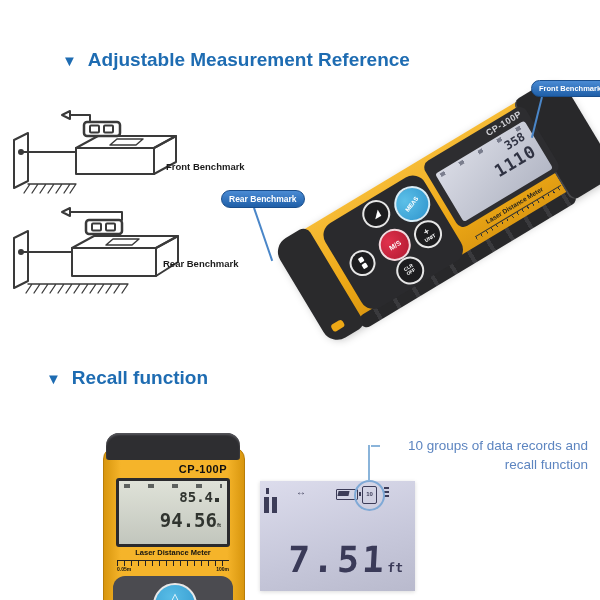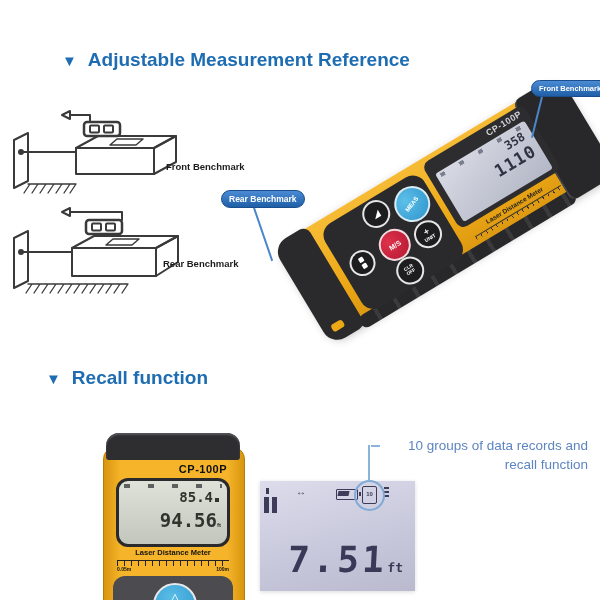--- a/index.html
+++ b/index.html
@@ -69,21 +69,21 @@
   .btn-clr{left:44px;top:68px;width:24px;height:24px;font-size:4.8px;font-weight:bold;}
 
   
   .device-front{position:absolute;left:103px;top:433px;width:140px;height:167px;z-index:1;}
   .df-body{position:absolute;left:0;top:14px;width:140px;height:153px;border:1px solid #b87d08;
         border-radius:12px 12px 0 0;
         background:linear-gradient(90deg,#d8960e,#f5b42a 12%,#f5b42a 88%,#d8960e);}
   .df-cap{position:absolute;left:3px;top:0;width:134px;height:27px;background:#2e2e31;
         border-radius:13px 13px 3px 3px;box-shadow:inset 0 2px 2px #55555a;}
   .df-model{position:absolute;right:16px;top:30px;font-size:11px;font-weight:bold;color:#101010;letter-spacing:.5px;}
-  .df-lcd{position:absolute;left:13px;top:45px;width:108px;height:63px;border:3px solid #2a2a2d;border-radius:12px;
+  .df-lcd{position:absolute;left:13px;top:45px;width:108px;height:63px;border:3px solid #2a2a2d;border-radius:3px;
         background:linear-gradient(180deg,#dfe2d8,#c2c6bd);}
   .df-icons{position:absolute;left:5px;right:5px;top:3px;height:4px;
         background:repeating-linear-gradient(90deg,#3d4140 0 6px,transparent 6px 24px);opacity:.8;}
   .df-read-top{position:absolute;right:8px;top:8px;font-family:"DejaVu Sans Mono",monospace;
         font-weight:bold;font-size:14px;color:#30342f;}
   .df-read-top .sq{display:inline-block;width:4px;height:4px;background:#30342f;margin-left:2px;}
   .df-read-main{position:absolute;right:6px;top:28px;font-family:"DejaVu Sans Mono",monospace;
         font-weight:bold;font-size:19px;color:#30342f;}
   .df-read-main .unit{font-size:6px;font-family:"Liberation Sans",sans-serif;}
   .df-brand{position:absolute;left:0;top:115px;width:100%;text-align:center;font-size:7.5px;

